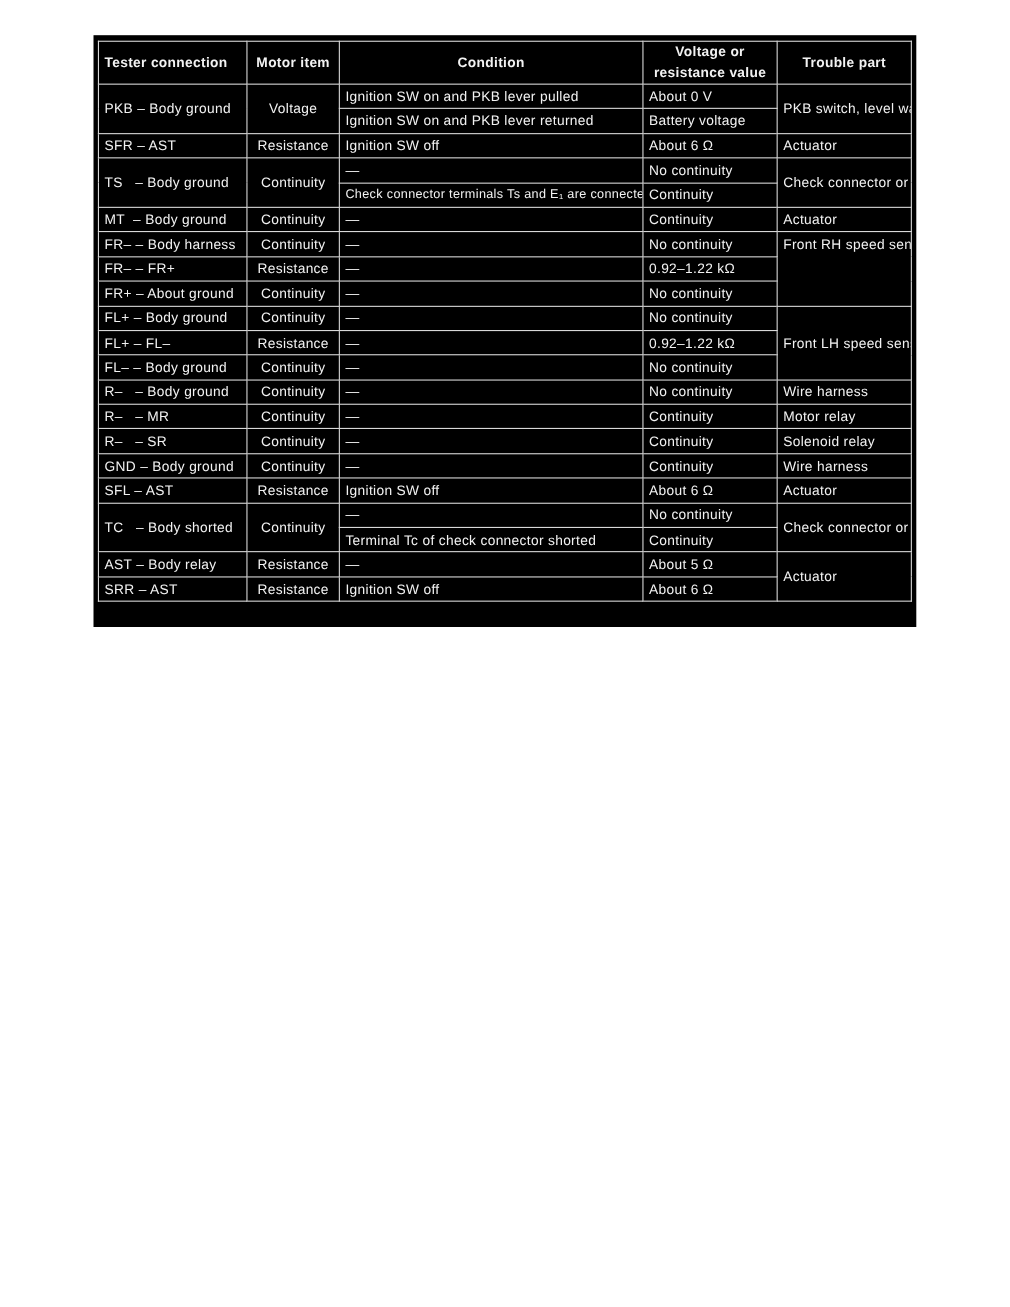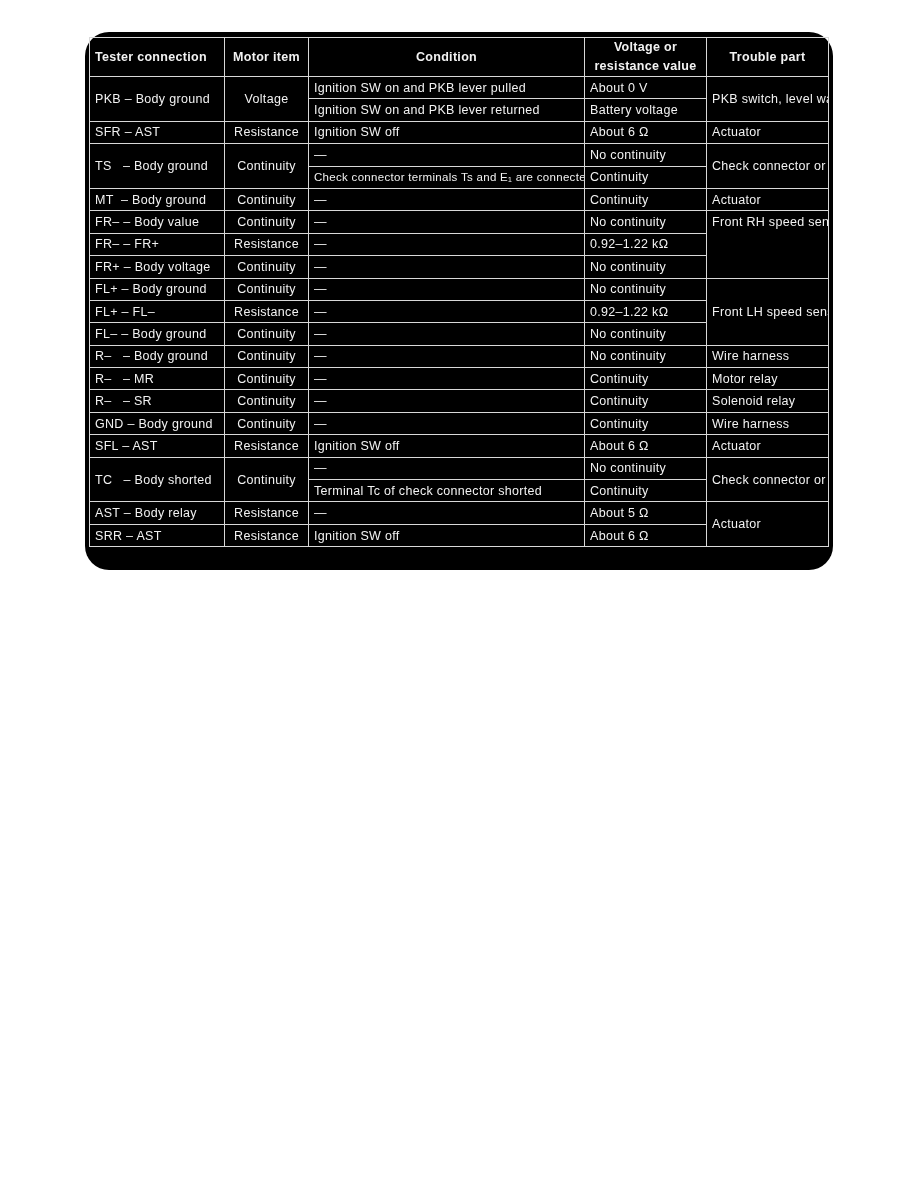--- a/index.html
+++ b/index.html
@@ -1,20 +1,19 @@
 <!DOCTYPE html>
 <html><head>
 <meta charset="utf-8">
 <style>
   html, body { margin: 0; padding: 0; background: #ffffff; }
   body { width: 918px; height: 1188px; position: relative; overflow: hidden; }
   .frame {
     position: absolute; left: 85px; top: 32px; width: 748px; height: 538px;
     background: #000000;
-    border-radius: 24px;
   }
   table.diag {
     position: absolute; left: 4px; top: 5px;
     width: 739px; border-collapse: collapse; table-layout: fixed;
     font-family: "Liberation Sans", sans-serif; font-size: 12.5px;
     color: #f2f2f2; letter-spacing: 0.3px;
   }
   table.diag td, table.diag th {
     border: 1px solid #d8d8d8; padding: 0 5px; vertical-align: middle;
     white-space: nowrap; overflow: hidden; line-height: 14px;
@@ -83,34 +82,34 @@
 
     <tr>
       <td style="white-space:pre">MT  – Body ground</td>
       <td class="center">Continuity</td>
       <td>—</td>
       <td>Continuity</td>
       <td>Actuator</td>
     </tr>
 
     <tr>
-      <td>FR– – Body value</td>
+      <td>FR– – Body harness</td>
       <td class="center">Continuity</td>
       <td>—</td>
       <td>No continuity</td>
       <td rowspan="3" class="wrap" style="vertical-align:top;padding-top:4px">Front RH speed sensor or wire harness</td>
     </tr>
     <tr>
       <td>FR– – FR+</td>
       <td class="center">Resistance</td>
       <td>—</td>
       <td>0.92–1.22 kΩ</td>
     </tr>
     <tr>
-      <td>FR+ – Body voltage</td>
+      <td>FR+ – About ground</td>
       <td class="center">Continuity</td>
       <td>—</td>
       <td>No continuity</td>
     </tr>
 
     <tr>
       <td>FL+ – Body ground</td>
       <td class="center">Continuity</td>
       <td>—</td>
       <td>No continuity</td>

